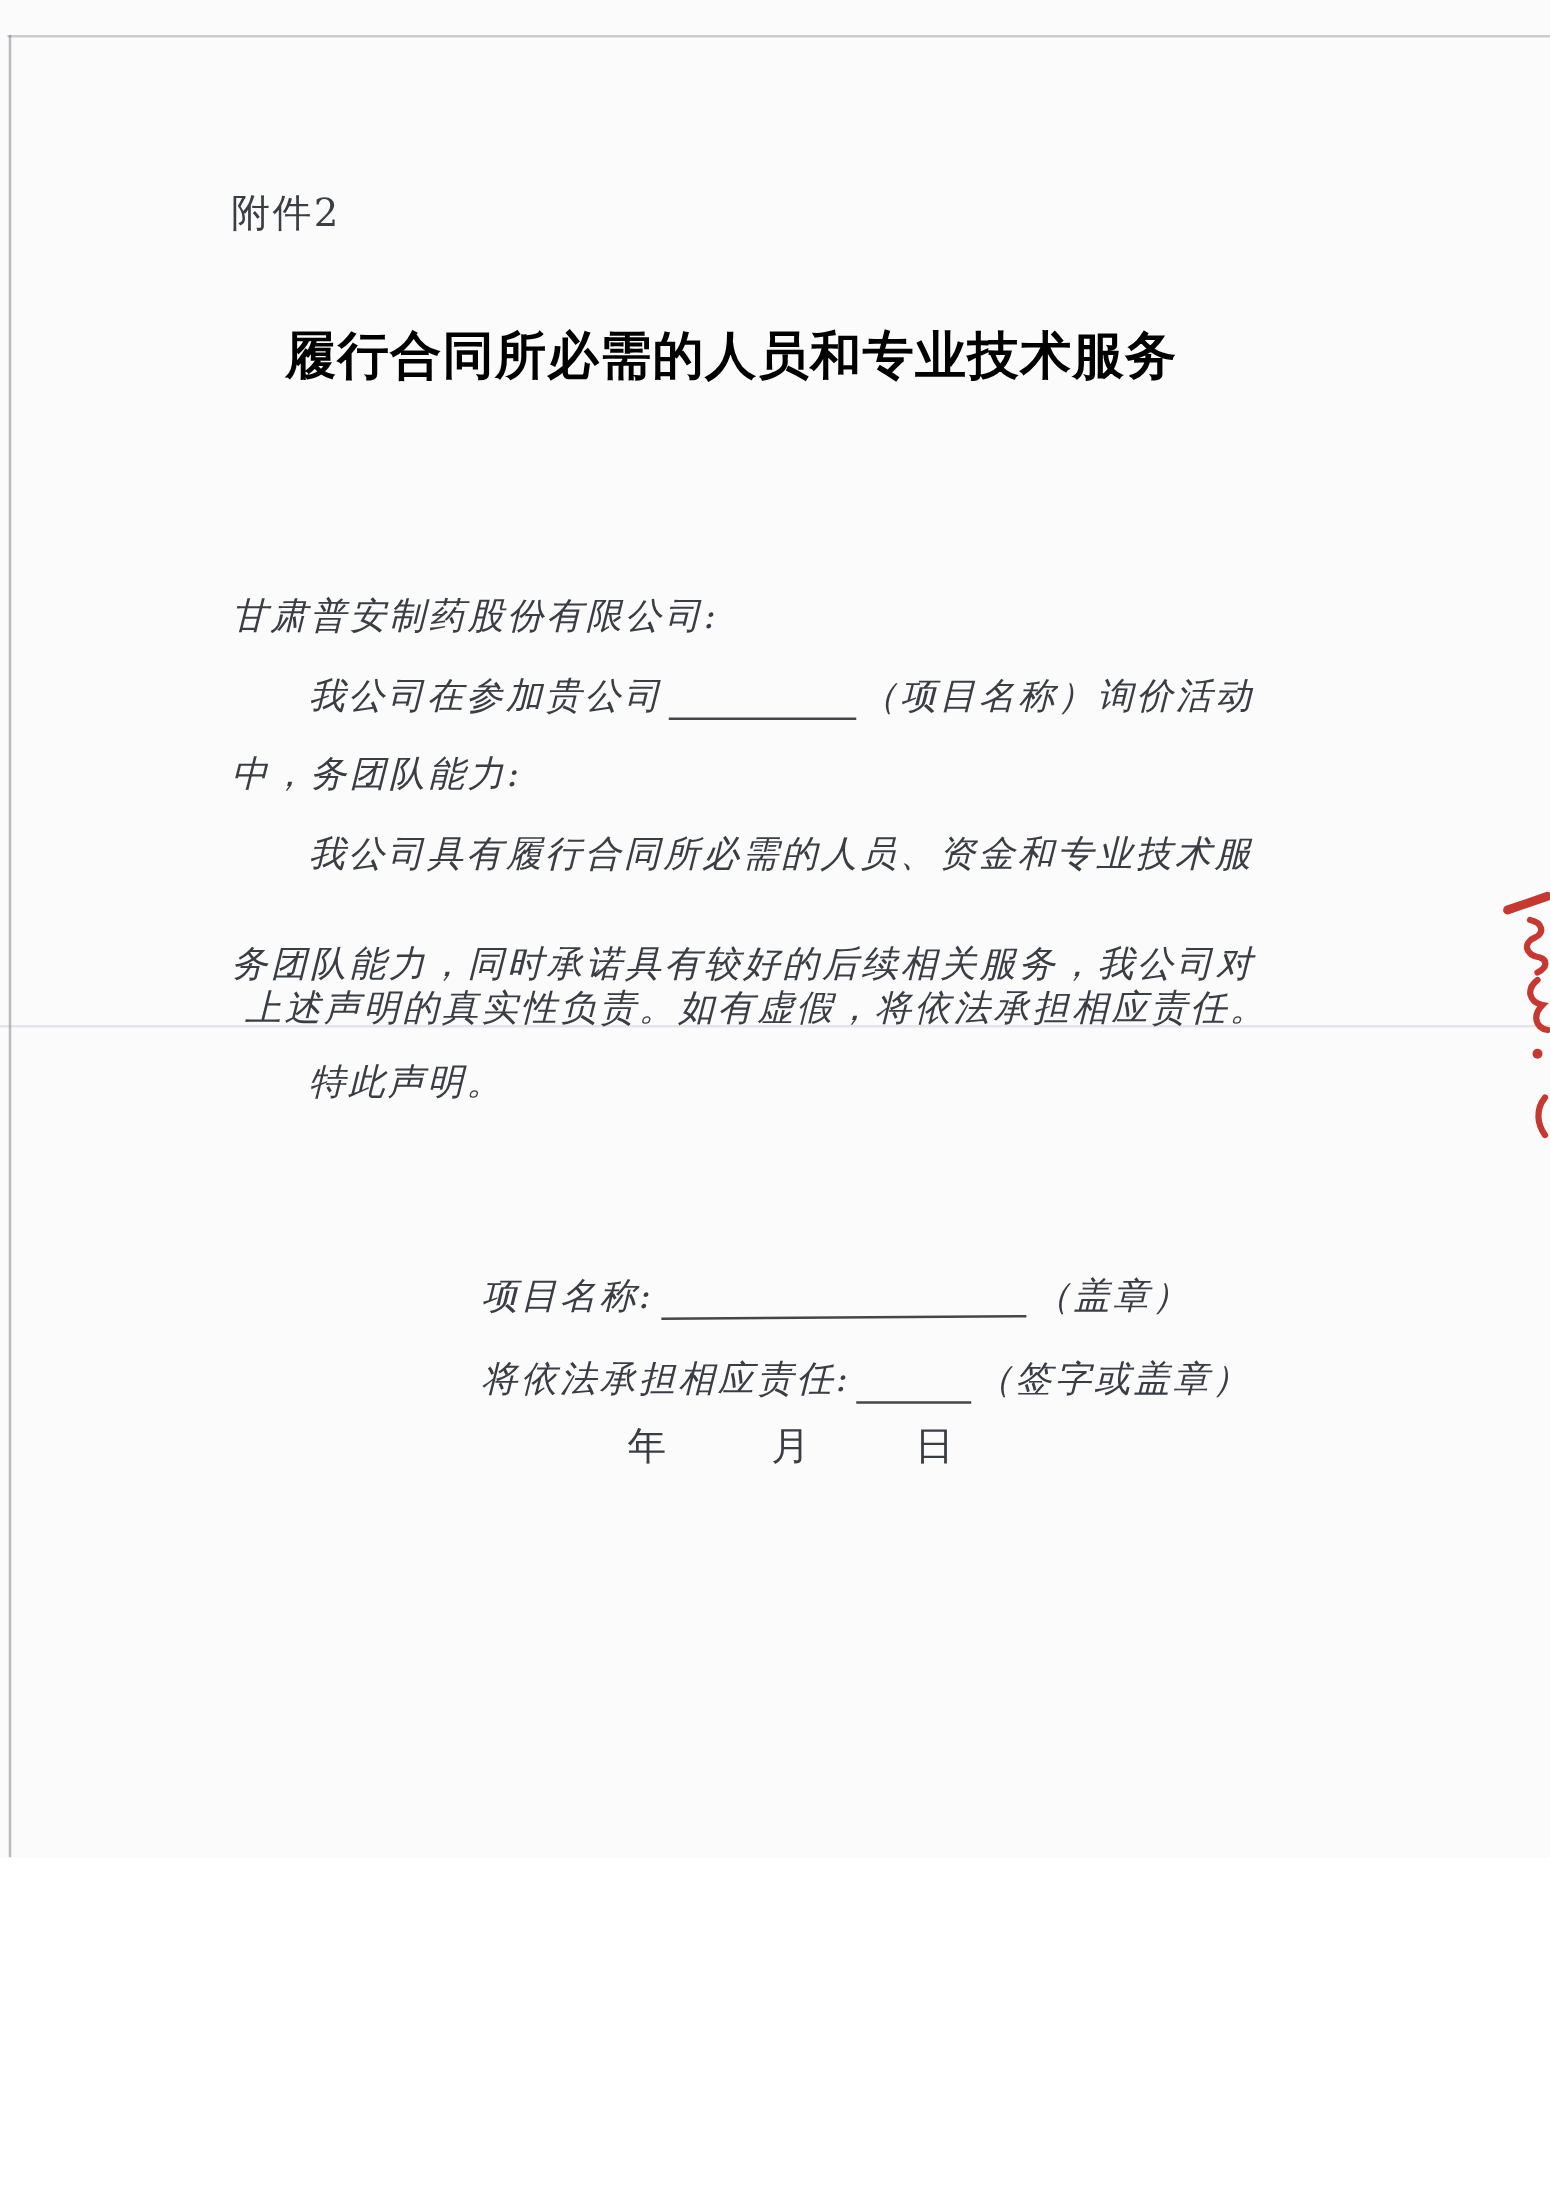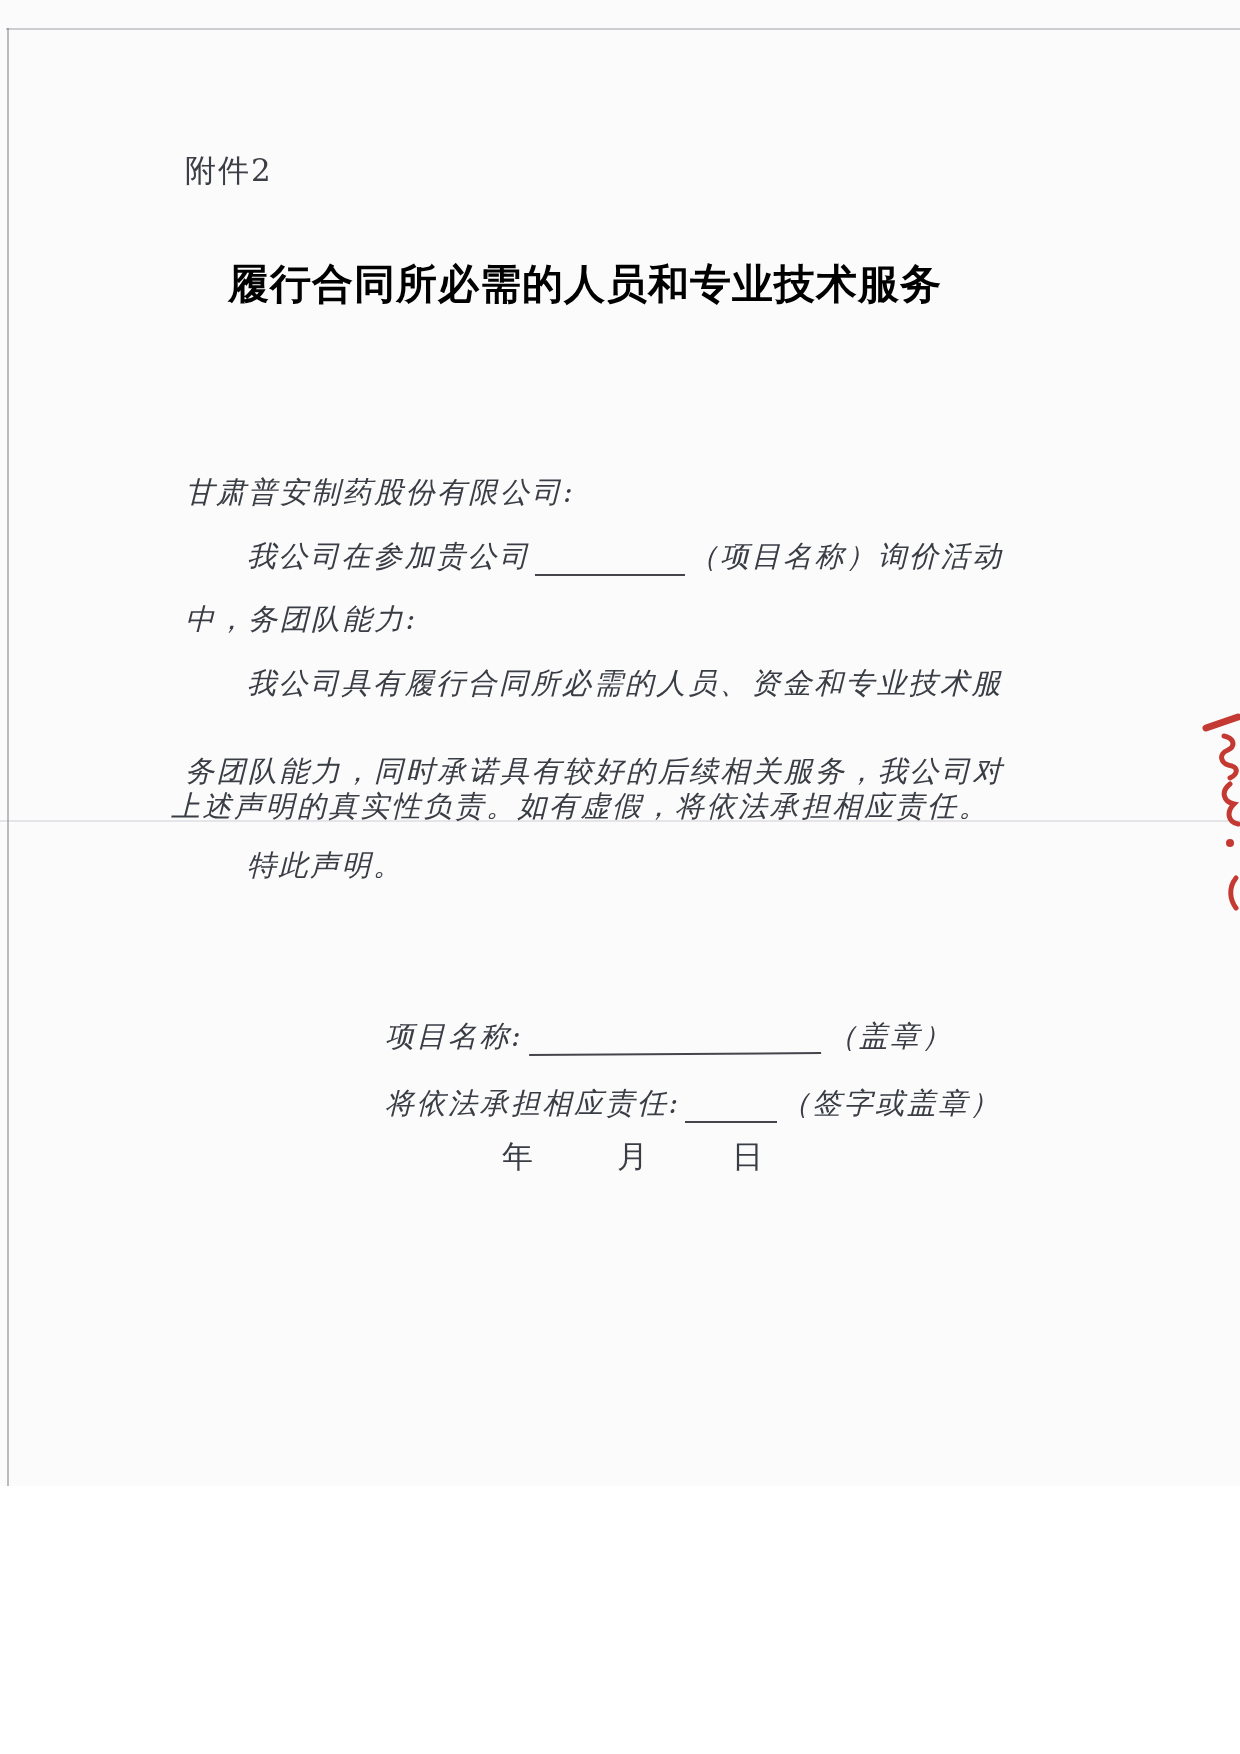--- a/index.html
+++ b/index.html
@@ -52,21 +52,21 @@
   <div class="line" style="left:247px;top:536px;">
     <span>我公司在参加贵公司</span><span class="blank blank-project"></span><span>（项目名称）询价活动</span>
   </div>
 
   <div class="line" style="left:185px;top:599px;">中，务团队能力:</div>
 
   <div class="line" style="left:247px;top:663px;">我公司具有履行合同所必需的人员、资金和专业技术服</div>
 
   <div class="line" style="left:185px;top:727px;margin-top:24px;">务团队能力，同时承诺具有较好的后续相关服务，我公司对</div>
 
-  <div class="line" style="left:171px;top:786px;">上述声明的真实性负责。如有虚假，将依法承担相应责任。</div>
+  <div class="line" style="left:196px;top:786px;">上述声明的真实性负责。如有虚假，将依法承担相应责任。</div>
 
   <div class="line" style="left:247px;top:845px;">特此声明。</div>
 
   <div class="line" style="left:385px;top:1016px;">
     <span>项目名称:</span><span class="blank blank-bidder"></span><span>（盖章）</span>
   </div>
 
   <div class="line" style="left:385px;top:1083px;">
     <span>将依法承担相应责任:</span><span class="blank blank-rep"></span><span>（签字或盖章）</span>
   </div>

